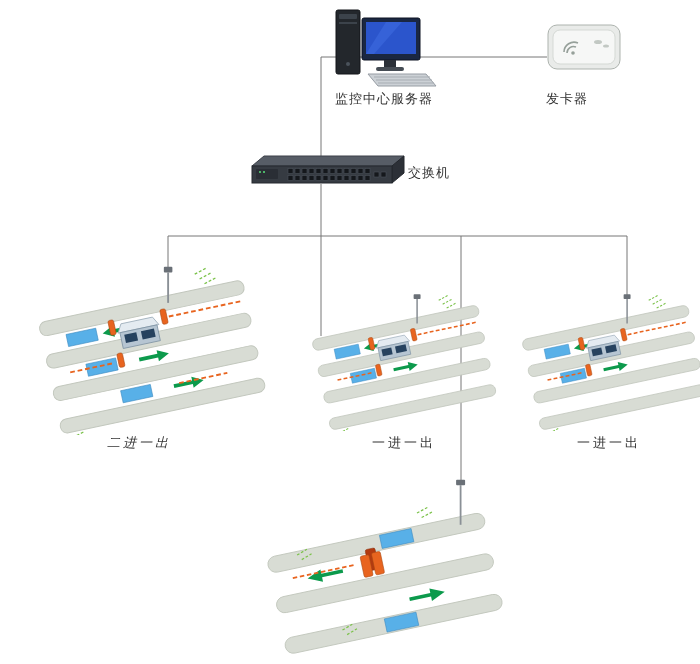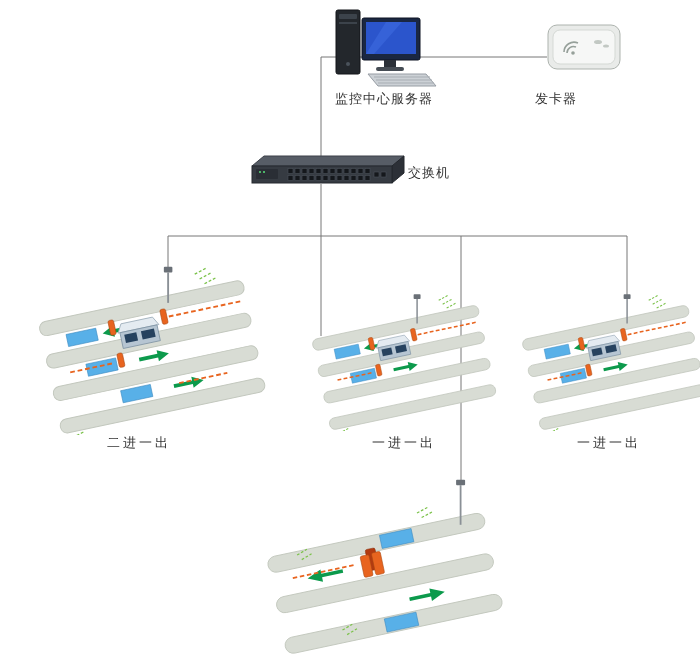--- a/index.html
+++ b/index.html
@@ -85,21 +85,21 @@
     <svg width="76" height="50" viewBox="0 0 76 50" xmlns="http://www.w3.org/2000/svg">
       <rect x="2" y="3" width="72" height="44" rx="9" fill="#e9ebe9" stroke="#adb3ae"></rect>
       <rect x="7" y="8" width="62" height="34" rx="7" fill="#f6f7f6" stroke="#d5d9d5"></rect>
       <path d="M18 30 a10 10 0 0 1 14 -9" fill="none" stroke="#96a09a" stroke-width="1.6"></path>
       <path d="M21 31 a6.5 6.5 0 0 1 9 -6" fill="none" stroke="#96a09a" stroke-width="1.6"></path>
       <circle cx="27" cy="31" r="1.8" fill="#96a09a"></circle>
       <ellipse cx="52" cy="20" rx="4" ry="2" fill="#c2c8c3"></ellipse>
       <ellipse cx="60" cy="24" rx="3" ry="1.6" fill="#c2c8c3"></ellipse>
     </svg>
   </div>
-  <div class="label" style="left:494px; top:90px; width:76px;">发卡器</div>
+  <div class="label" style="left:505px; top:90px; width:76px;">发卡器</div>
 
   <div class="node" style="left:220px; top:154px;">
     <svg width="164" height="36" viewBox="0 0 164 36" xmlns="http://www.w3.org/2000/svg">
       <polygon points="8,12 148,12 160,2 20,2" fill="#575d66" stroke="#3c4149"></polygon>
       <polygon points="148,12 160,2 160,19 148,29" fill="#2c3037" stroke="#22262c"></polygon>
       <rect x="8" y="12" width="140" height="17" fill="#363b42" stroke="#24282e"></rect>
       <rect x="12" y="15" width="22" height="10" rx="1" fill="#2a2e35"></rect>
       <circle cx="16" cy="18" r="1" fill="#58e07a"></circle>
       <circle cx="20" cy="18" r="1" fill="#58e07a"></circle>
       <g id="prow" fill="#15181c" stroke="#4c525a" stroke-width="0.6">
@@ -277,18 +277,18 @@
         <line class="greenmark" x1="92" y1="132" x2="104" y2="128"></line>
       </g>
     </g>
     <g>
       <line class="pole" x1="229" y1="20" x2="229" y2="-24"></line>
       <rect class="polehead" x="224" y="-30" width="10" height="6" rx="1"></rect>
     </g>
   </svg>
 </div>
 
-  <div class="label lane-label" style="left:50px;  top:434px;">二进一出</div>
+  <div class="label lane-label" style="left:50px;  top:434px;font-style:italic;">二进一出</div>
   <div class="label lane-label" style="left:315px; top:434px;">一进一出</div>
   <div class="label lane-label" style="left:520px; top:434px;">一进一出</div>
   <div class="label lane-label" style="left:295px; top:655px;"></div>
 
 </div>
 
 </body></html>

